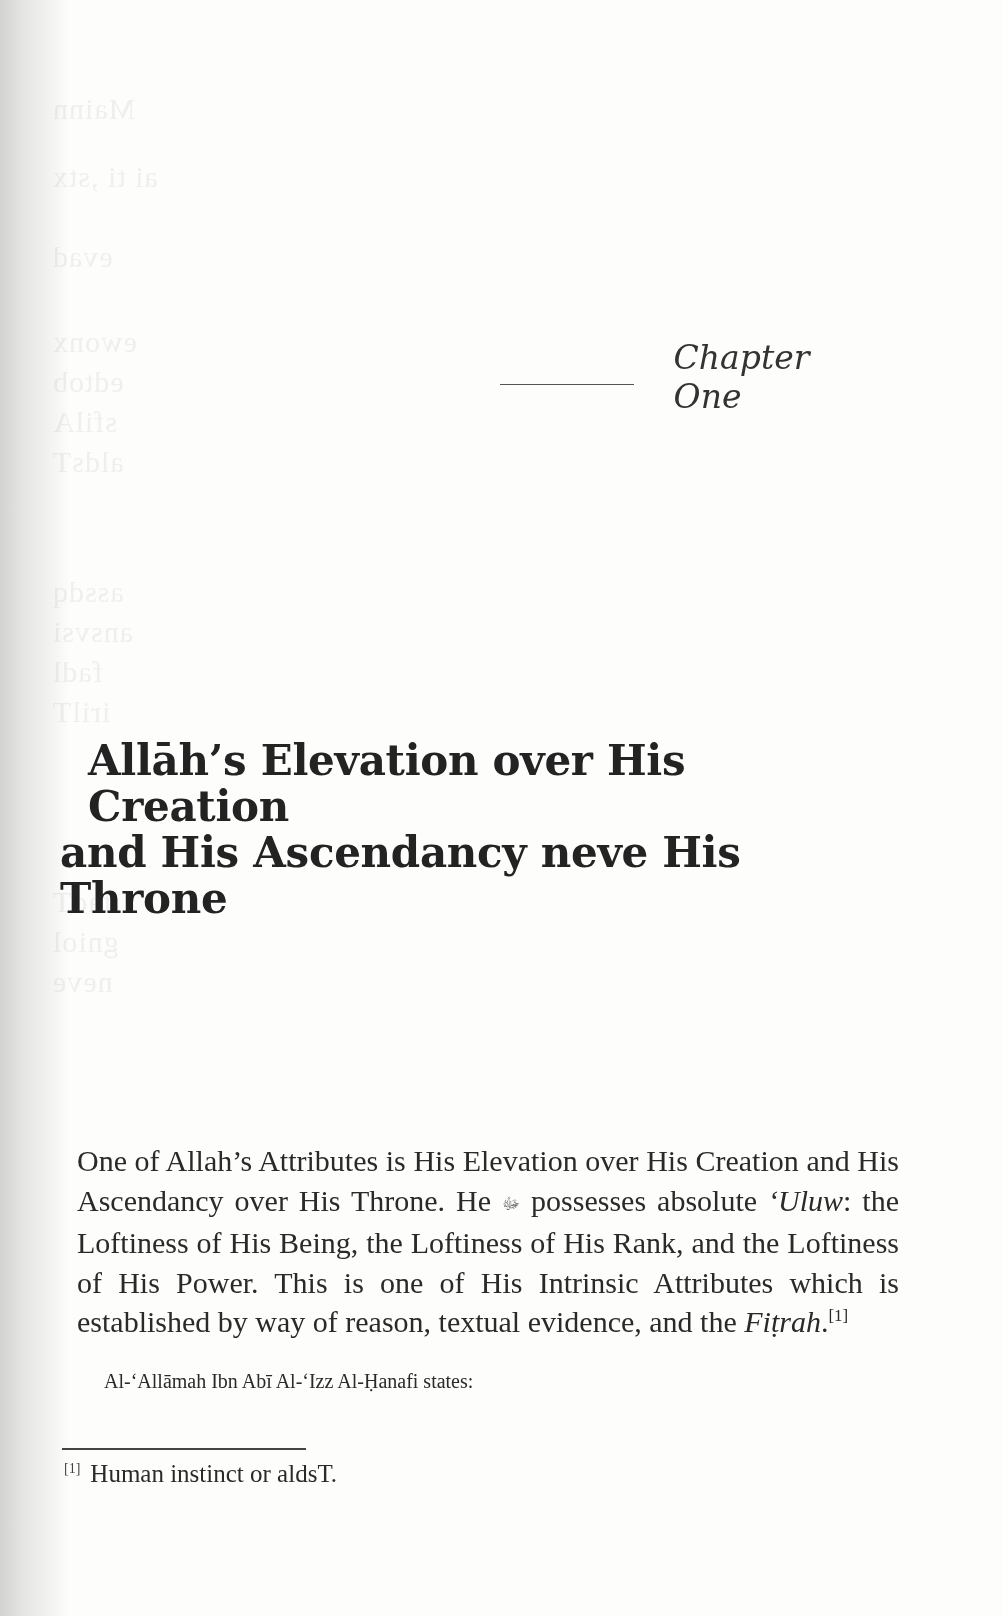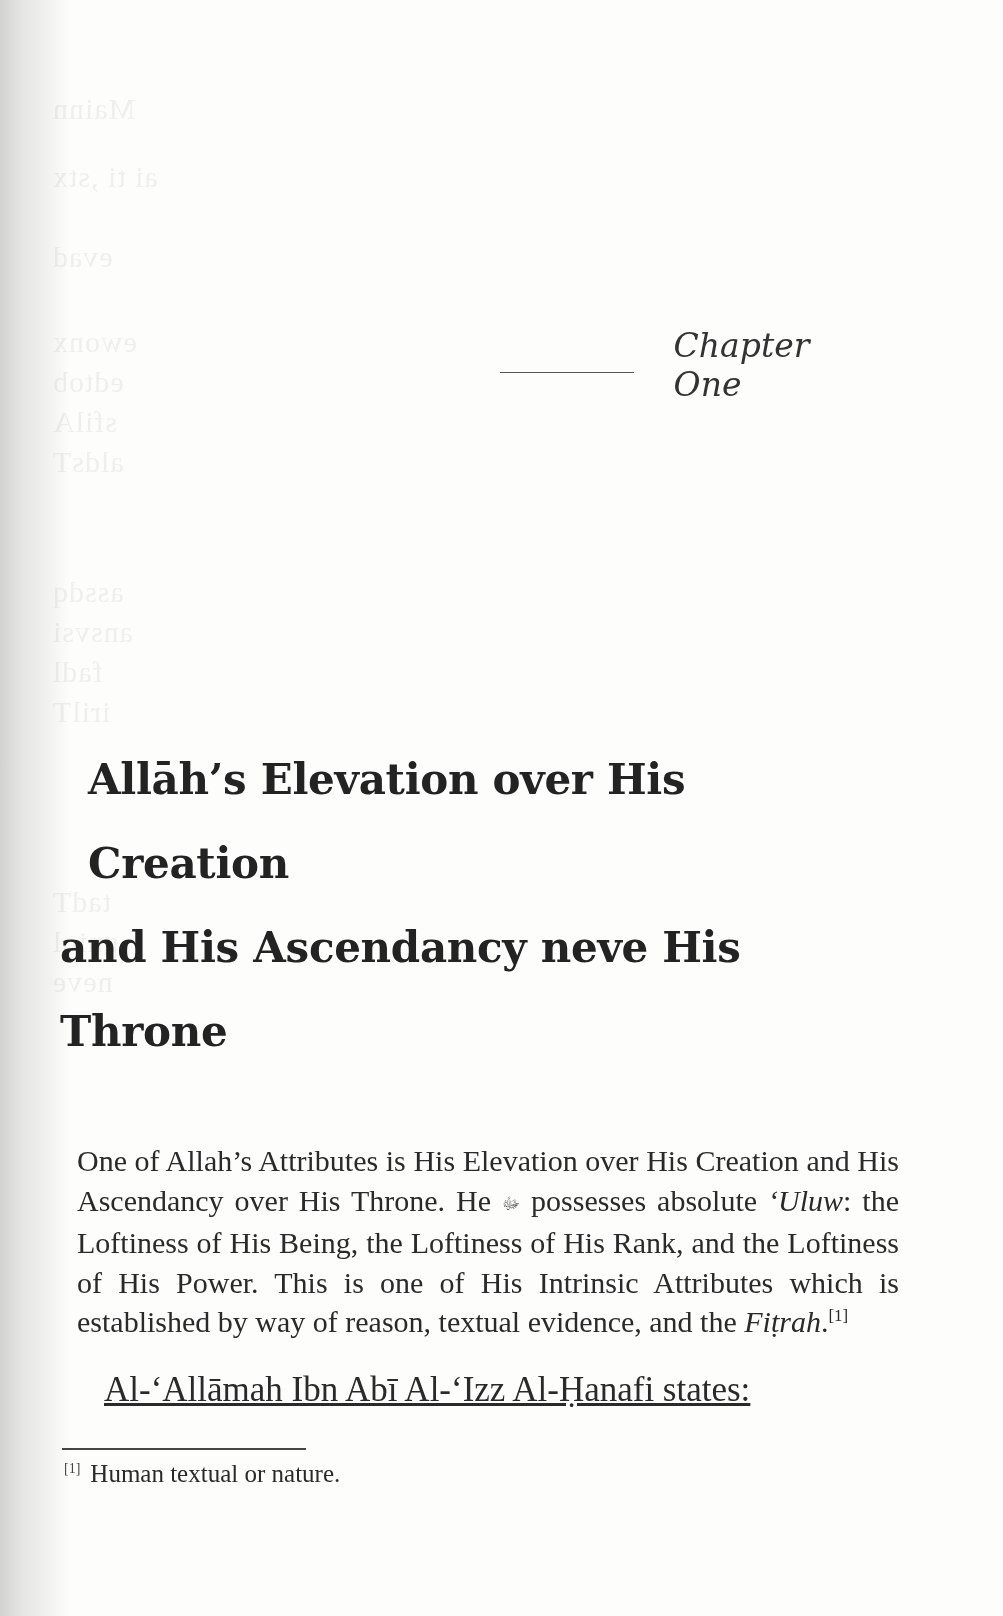--- a/index.html
+++ b/index.html
@@ -26,21 +26,21 @@
       left: 52px;
       font-size: 30px;
       color: rgba(120,120,120,0.10);
       transform: scaleX(-1);
       white-space: nowrap;
       letter-spacing: 1px;
       user-select: none;
     }
     .chapter-label {
       position: absolute;
-      top: 326px;
+      top: 338px;
       left: 500px;
       width: 384px;
       display: flex;
       align-items: center;
       justify-content: center;
     }
     .chapter-rule {
       width: 136px;
       height: 1px;
       background: #555;
@@ -55,21 +55,21 @@
     }
     .title {
       position: absolute;
       top: 738px;
       left: 60px;
       width: 826px;
       margin: 0;
       font-family: "DejaVu Serif", serif;
       font-weight: bold;
       font-size: 42px;
-      line-height: 84px;
+      line-height: 46px;
       color: #232323;
       letter-spacing: -0.3px;
     }
     .title span { display: block; }
     .title .l1 { padding-left: 28px; }
     .body-para {
       position: absolute;
       top: 1128px;
       left: 64px;
       width: 822px;
@@ -89,23 +89,22 @@
       display: inline-block;
       font-size: 16px;
       color: #666;
       vertical-align: middle;
     }
     .quote-lead {
       position: absolute;
       top: 1370px;
       left: 104px;
       margin: 0;
-      font-size: 35px;
+      font-size: 20px;
       color: #2a2a2a;
-      text-decoration: underline;
     }
     .fn-rule {
       position: absolute;
       top: 1448px;
       left: 62px;
       width: 244px;
       height: 1.5px;
       background: #444;
     }
     .footnote {
@@ -154,13 +153,13 @@
   <span class="l1">Allāh’s Elevation over His Creation</span>
   <span class="l2">and His Ascendancy neve His Throne</span>
 </h1>
 
 <p class="body-para"><span>One of Allah’s Attributes is His Elevation over His Creation and His Ascendancy over His Throne. He </span><span class="honorific">ﷻ</span><span> possesses absolute </span><i>‘Uluw</i><span>: the Loftiness of His Being, the Loftiness of His Rank, and the Loftiness of His Power. This is one of His Intrinsic Attributes which is established by way of reason, textual evidence, and the </span><i>Fiṭrah</i><span>.</span><sup>[1]</sup></p>
 
 <p class="quote-lead">Al-‘Allāmah Ibn Abī Al-‘Izz Al-Ḥanafi states:</p>
 
 <div class="fn-rule"></div>
 
-<p class="footnote"><span class="fn-mark">[1]</span><span>Human textual or nature.</span></p>
+<p class="footnote"><span class="fn-mark">[1]</span><span>Human instinct or aldsT.</span></p>
 
 </body></html>

